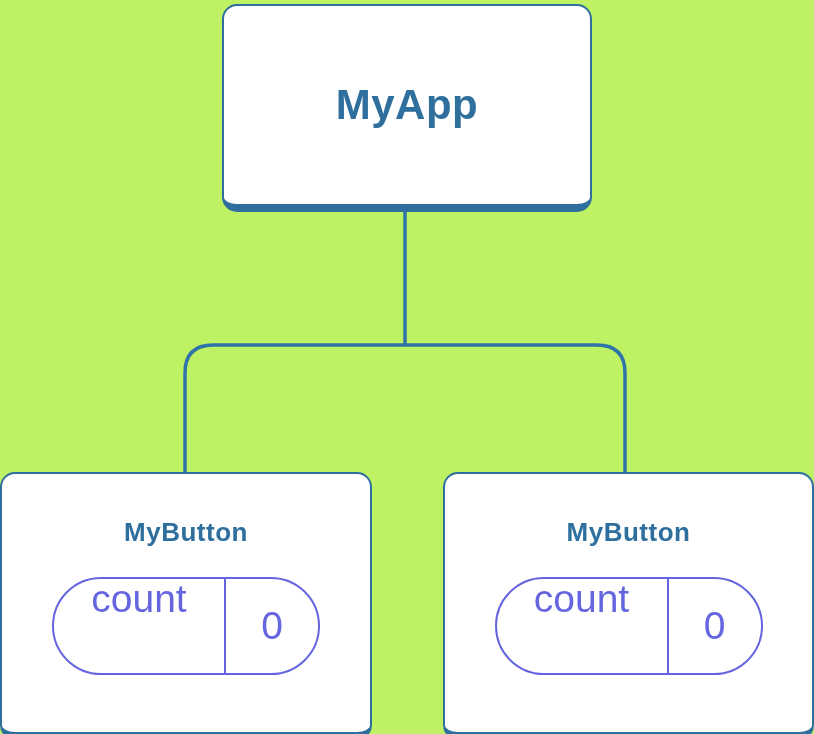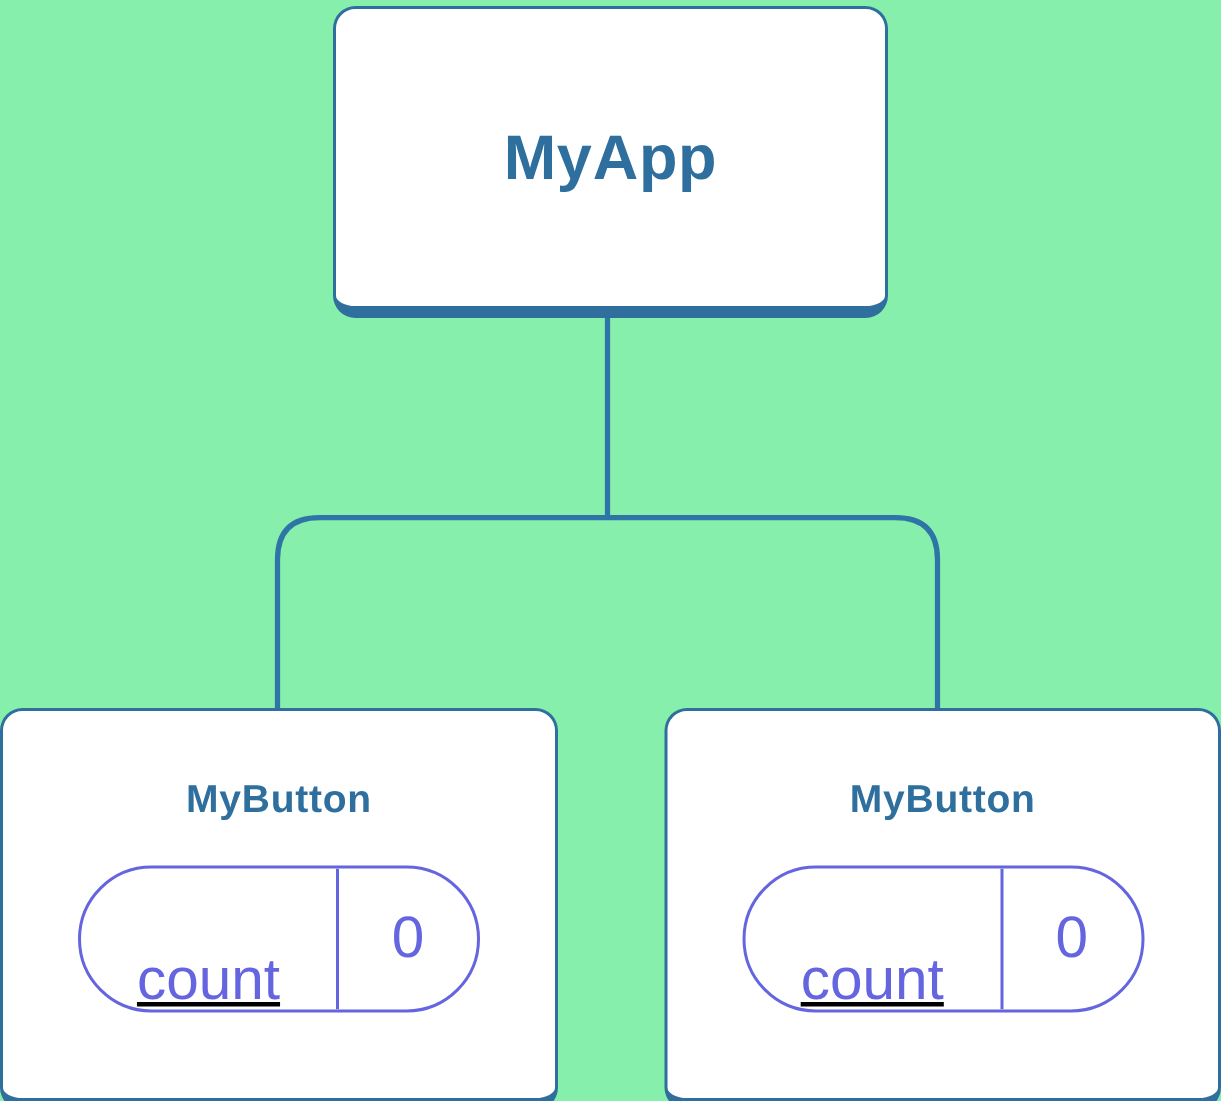--- a/index.html
+++ b/index.html
@@ -4,21 +4,21 @@
 <style>
   html, body {
     margin: 0;
     padding: 0;
     background: #37505A;
   }
   .stage {
     position: relative;
     width: 814px;
     height: 734px;
-    background: #86efac;
+    background: #bef264;
     overflow: hidden;
     font-family: "Liberation Sans", sans-serif;
   }
   .connectors {
     position: absolute;
     left: 0;
     top: 0;
     width: 814px;
     height: 734px;
     pointer-events: none;
@@ -75,24 +75,23 @@
     border-radius: 49px;
     box-sizing: border-box;
     display: flex;
     align-items: stretch;
     background: #FFFFFF;
     overflow: hidden;
   }
   .state-name-cell {
     flex: 1 1 auto;
     display: flex;
-    align-items: flex-end;
+    align-items: flex-start;
     justify-content: center;
     border-right: 2.5px solid #6565E0;
-    text-decoration: underline;
   }
   .state-value-cell {
     width: 92px;
     display: flex;
     align-items: center;
     justify-content: center;
   }
   .state-name, .state-value {
     color: #6565E0;
     font-size: 39px;

